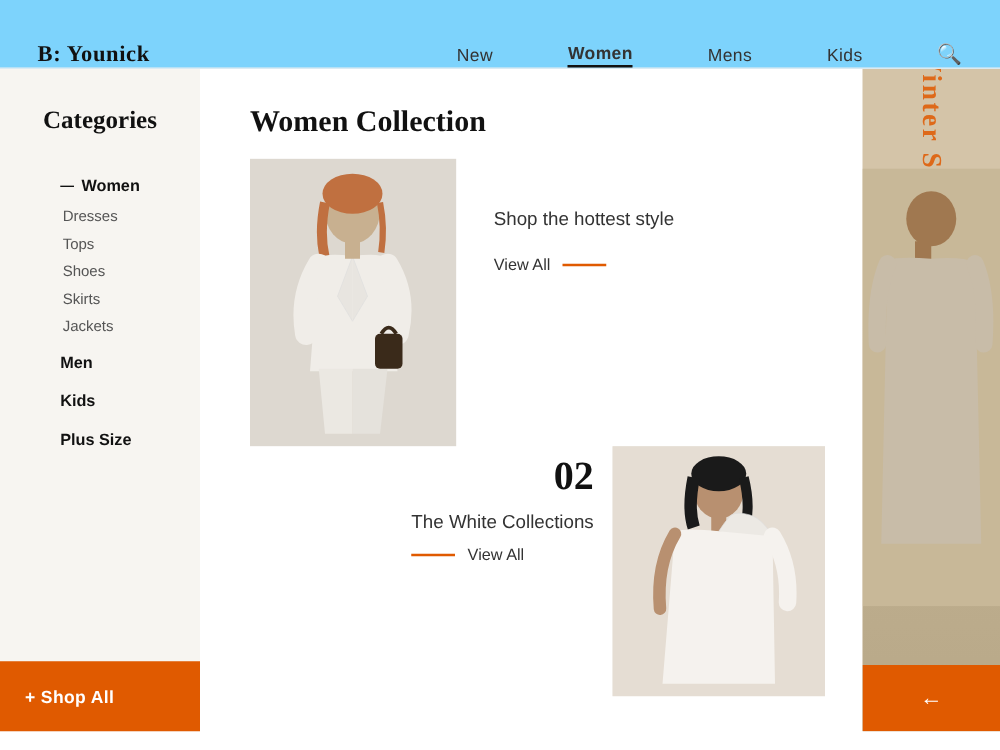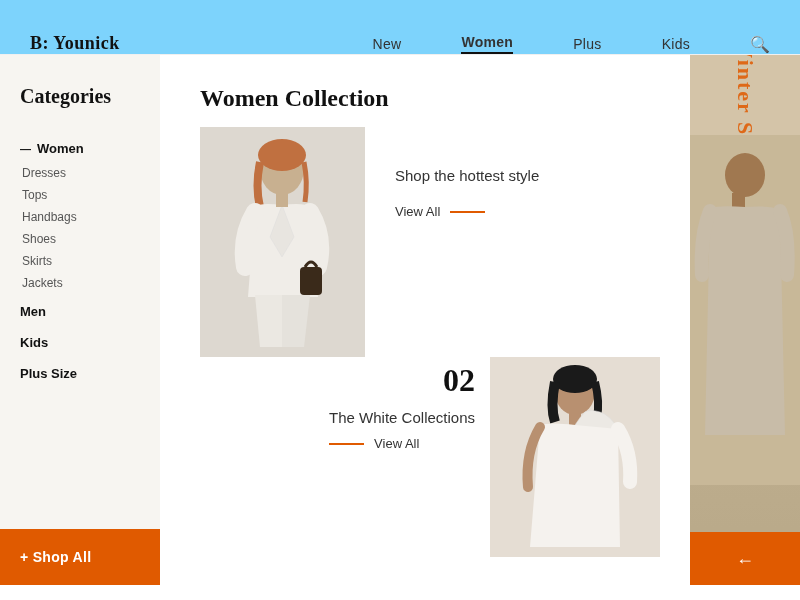--- a/index.html
+++ b/index.html
@@ -69,20 +69,21 @@
 
     
     .sidebar {
       width: 160px;
       min-width: 160px;
       background: #f7f5f1;
       padding: 30px 20px 0 20px;
       display: flex;
       flex-direction: column;
       position: relative;
+      align-items: center;
     }
 
     .sidebar-title {
       font-size: 20px;
       font-weight: 700;
       color: #111;
       margin-bottom: 20px;
       font-family: 'Georgia', serif;
     }
 
@@ -320,36 +321,35 @@
     }
   </style>
 </head>
 <body>
 
 <header>
   <div class="logo">B: Younick</div>
   <nav>
     <a class="nav-item">New</a>
     <a class="nav-item active">Women</a>
-    <a class="nav-item">Plus</a>
+    <a class="nav-item">Mens</a>
     <a class="nav-item">Kids</a>
     <button class="search-icon-btn">🔍</button>
   </nav>
 </header>
 
 <div class="main-layout">
 
   <aside class="sidebar">
     <h2 class="sidebar-title">Categories</h2>
 
     <div class="sidebar-section-main">
       <div class="sidebar-category active">Women</div>
       <div class="sidebar-sub">Dresses</div>
       <div class="sidebar-sub">Tops</div>
-      <div class="sidebar-sub">Handbags</div>
       <div class="sidebar-sub">Shoes</div>
       <div class="sidebar-sub">Skirts</div>
       <div class="sidebar-sub">Jackets</div>
       <div class="sidebar-main-link">Men</div>
       <div class="sidebar-main-link">Kids</div>
       <div class="sidebar-main-link">Plus Size</div>
     </div>
 
     <button class="shop-all-btn">+ Shop All</button>
   </aside>

